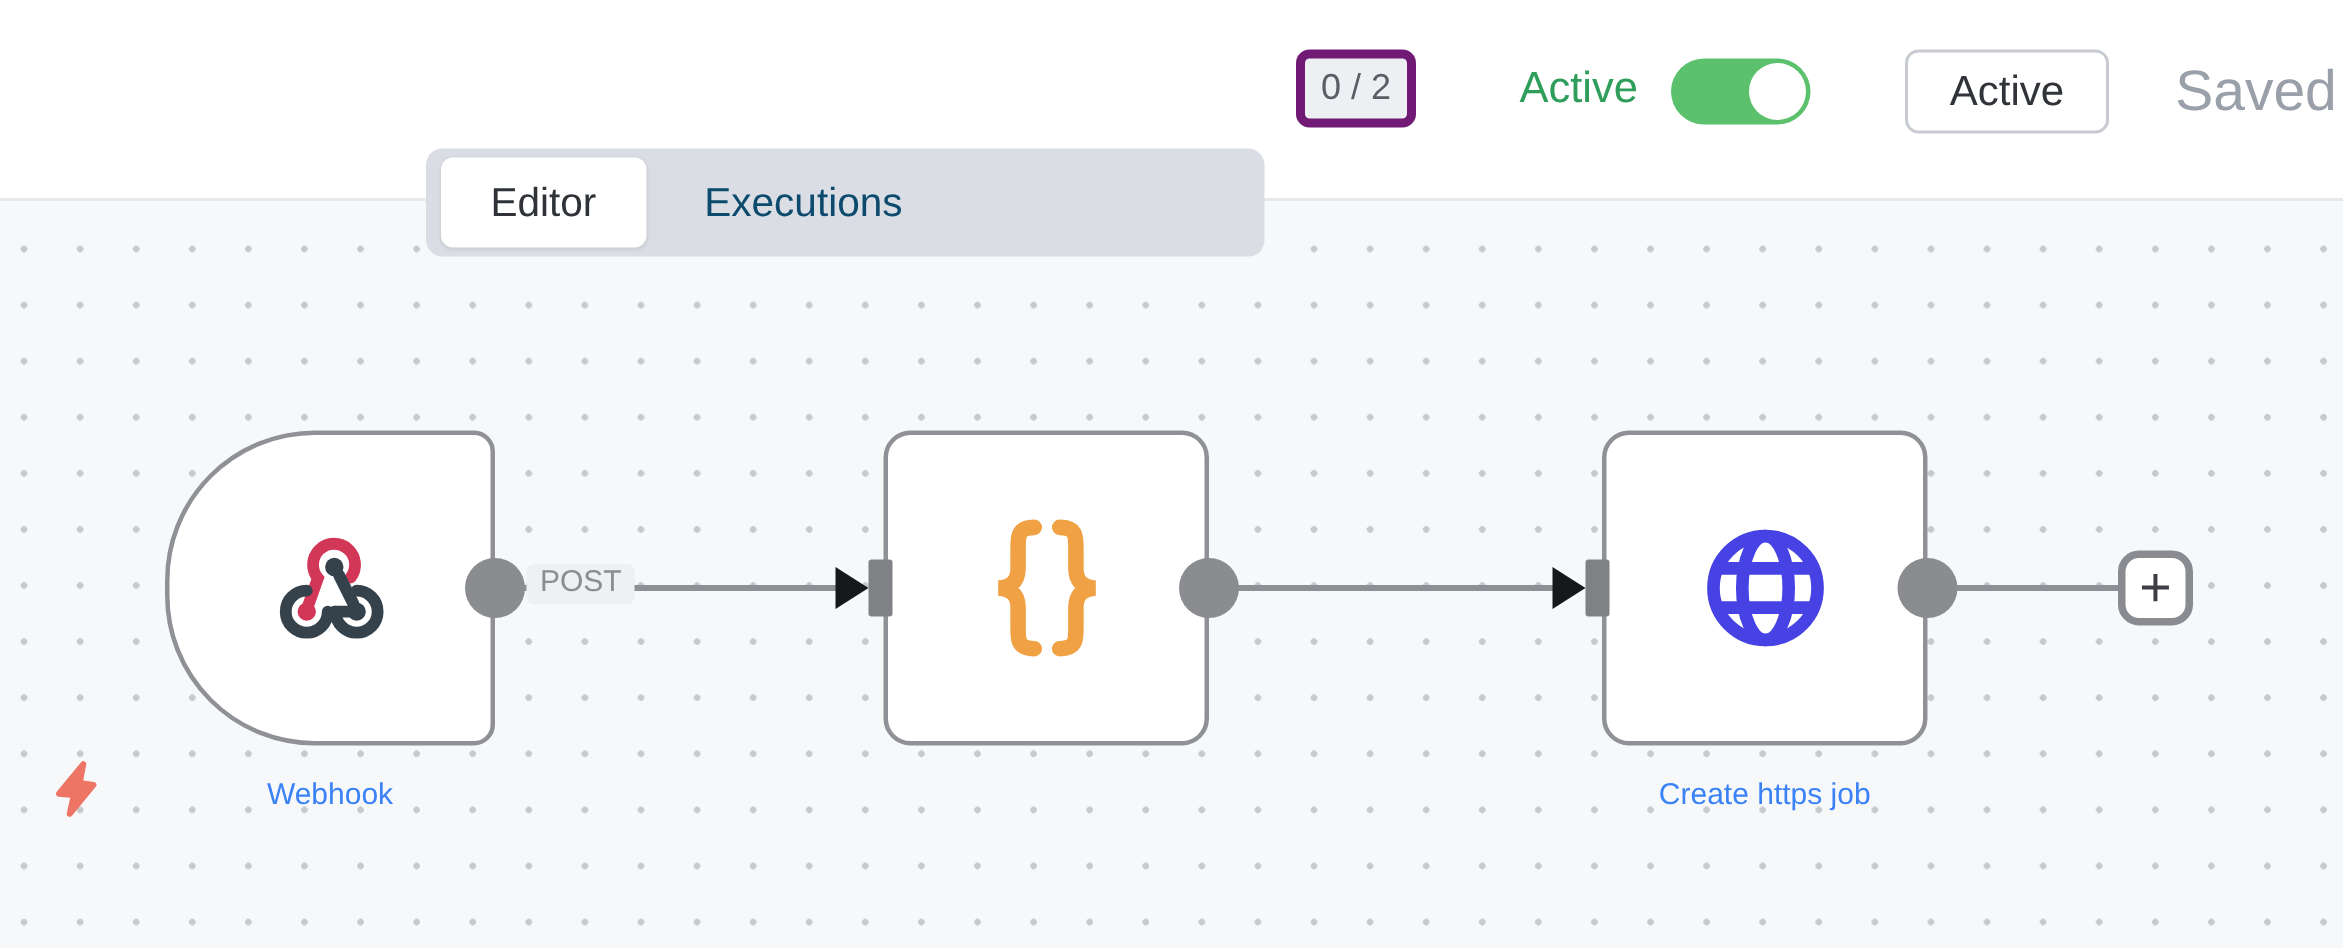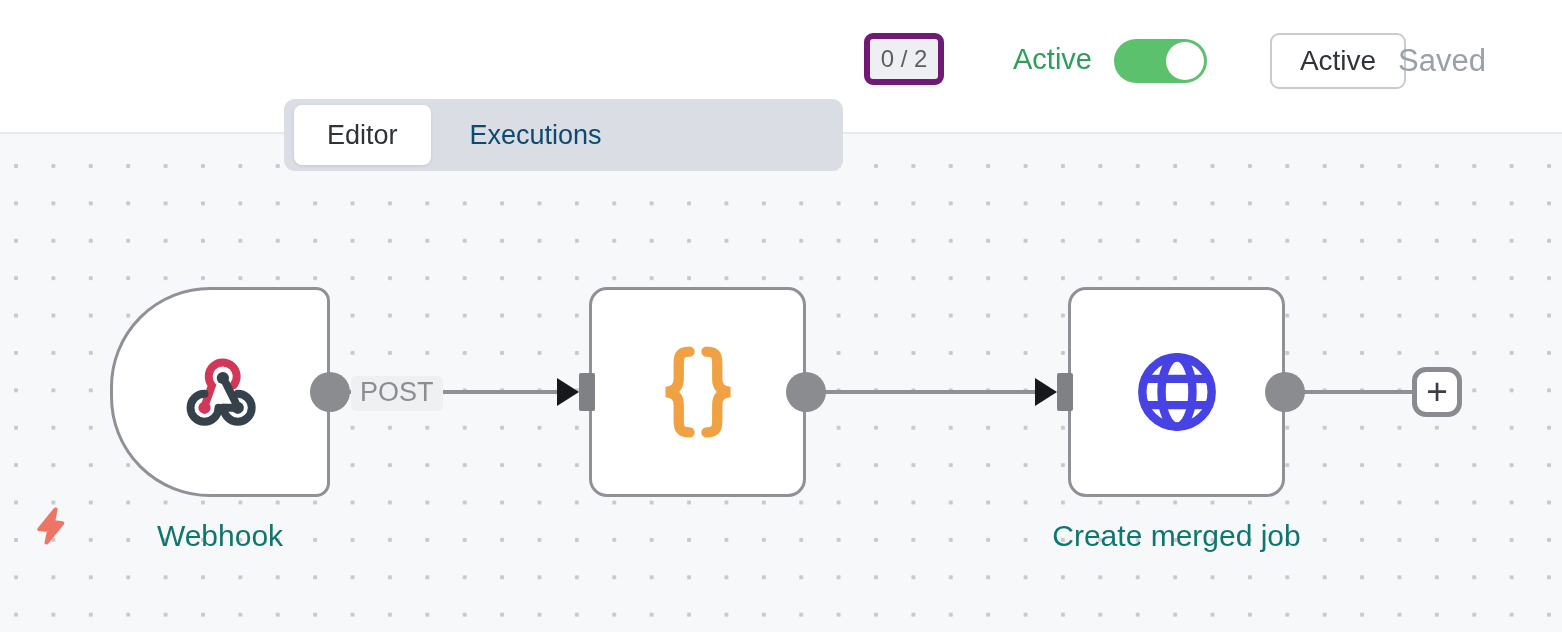--- a/index.html
+++ b/index.html
@@ -16,22 +16,22 @@
   .active-label { position:absolute; left:1013px; top:33px; height:52px; display:flex; align-items:center;
             color:#2f9e5b; font-size:29px; font-weight:400; }
   .toggle { position:absolute; left:1114px; top:39px; width:93px; height:44px;
             background:#5cc16c; border-radius:22px; cursor:pointer; }
   .toggle .knob { position:absolute; right:3px; top:3px; width:38px; height:38px;
             background:#ffffff; border-radius:50%; }
   .share-btn { position:absolute; left:1270px; top:33px; width:136px; height:56px;
             background:#ffffff; border:2px solid #c8ccd2; border-radius:9px;
             color:#303439; font-size:28px; font-weight:500;
             display:flex; align-items:center; justify-content:center; cursor:pointer; }
-  .saved-label { position:absolute; left:1397px; top:33px; width:90px; height:56px;
-            display:flex; align-items:center; justify-content:center; color:#9aa0a9; font-size:31px; font-weight:500; }
+  .saved-label { position:absolute; left:1459px; top:33px; width:90px; height:56px;
+            display:flex; align-items:center; justify-content:center; color:#9aa0a9; font-size:38px; font-weight:500; }
 
   
   .tabs { position:absolute; left:284px; top:99px; height:72px; width:559px;
           background:#dadde3; border-radius:11px; display:flex; align-items:center;
           padding:0 10px; z-index:6;gap:11px; }
   .tab { height:60px; display:flex; align-items:center; justify-content:center;
          font-size:27px; color:#0c4a6e; padding:0 28px; border-radius:8px; cursor:pointer; white-space:nowrap; }
   .tab.active { background:#ffffff; color:#2f3338; padding:0 33px;
          box-shadow:0 1px 3px rgba(40,44,52,.12); }
 
@@ -50,28 +50,28 @@
 
   .edge-line { position:absolute; height:4px; background:#8e9095; top:390px; z-index:2; }
   .edge-arrow { position:absolute; top:378px; width:0; height:0; z-index:3;
             border-top:14px solid transparent; border-bottom:14px solid transparent;
             border-left:22px solid #17181b; }
   .input-bar { position:absolute; top:373px; width:16px; height:38px; background:#7f8185;
             border-radius:2px; z-index:3; cursor:pointer; }
   .endpoint { position:absolute; top:372px; width:40px; height:40px; background:#8a8c90;
             border-radius:50%; z-index:3; cursor:pointer; }
   .post-label { position:absolute; left:351px; top:376px; padding:1px 9px 3px;
-            background:#eef0f2; border-radius:5px; color:#8a8d92; font-size:27px; z-index:4; }
+            background:#eef0f2; border-radius:5px; color:#8a8d92; font-size:20px; z-index:4; }
 
   .plus-btn { position:absolute; left:1412px; top:367px; width:50px; height:50px;
             background:#ffffff; border:5px solid #898b90; border-radius:14px;
             color:#3c3e43; font-size:37px; font-weight:300; line-height:36px;
             display:flex; align-items:center; justify-content:center; z-index:3; cursor:pointer; }
 
-  .node-label { position:absolute; top:519px; font-size:30px; font-weight:500; color:#0f766e;
+  .node-label { position:absolute; top:519px; font-size:20px; font-weight:500; color:#3b82f6;
             text-align:center; z-index:2; }
   .label-webhook { left:60px;  width:320px; }
   .label-filter  { left:489px; width:417px; }
   .label-http    { left:968px; width:417px; }
   .node-subtitle { position:absolute; left:918px; top:570px; width:517px; text-align:center;
             font-size:27px; color:#9c9fa4; z-index:2; }
 
   .bolt { position:absolute; left:33px; top:373px; z-index:2; }
 </style>
 </head>
@@ -127,21 +127,21 @@
     </svg>
   </div>
   <div class="input-bar" style="left:1057px;"></div>
   <div class="endpoint" style="left:1265px;"></div>
 
   <div class="plus-btn">
     <span>+</span>
   </div>
 
   <div class="node-label label-webhook">Webhook</div>
-  <div class="node-label label-http">Create merged job</div>
+  <div class="node-label label-http">Create https job</div>
 
   <div class="header">
     <div class="issues-badge">0 / 2</div>
     <div class="active-label">Active</div>
     <div class="toggle">
       <div class="knob"></div>
     </div>
     <div class="share-btn">Active</div>
     <div class="saved-label">Saved</div>
   </div>

